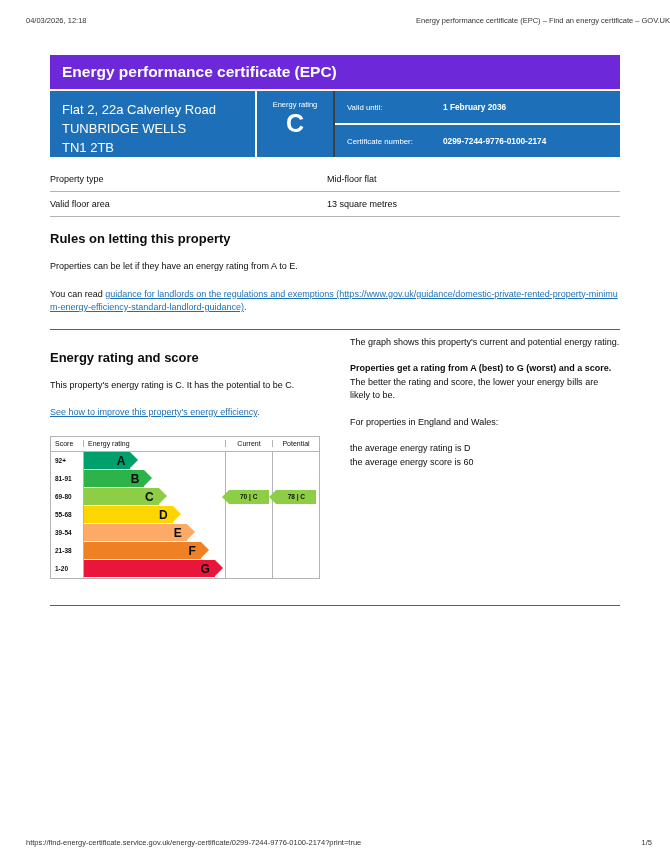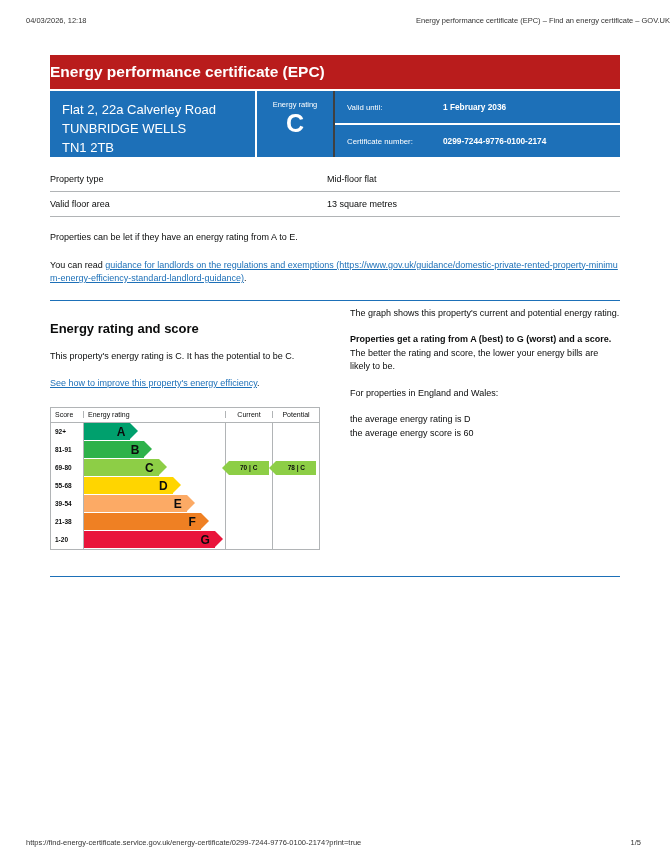--- a/index.html
+++ b/index.html
@@ -29,36 +29,37 @@
   .print-footer {
     position: absolute;
     bottom: 18px;
     left: 0;
     width: 670px;
     font-size: 7.5px;
     color: #333;
     display: flex;
   }
   .print-footer .pf-url { margin-left: 26px; flex: 1; }
-  .print-footer .pf-page { margin-right: 29px; }
+  .print-footer .pf-page { margin-right: 18px; }
 
   
   .page {
     position: absolute;
     top: 55px;
     left: 50px;
     width: 570px;
   }
 
   .epc-banner {
-    background: #b91c1c;
+    background: #6d28d9;
     color: #ffffff;
     height: 34px;
     display: flex;
     align-items: center;
+    padding-left: 12px;
     font-size: 15.5px;
     font-weight: bold;
   }
 
   .epc-strip {
     display: flex;
     width: 100%;
     height: 66px;
     margin-top: 2px;
   }
@@ -249,20 +250,21 @@
         <td class="k">Property type</td>
         <td>Mid-floor flat</td>
       </tr>
       <tr>
         <td class="k">Valid floor area</td>
         <td>13 square metres</td>
       </tr>
     </tbody>
   </table>
 
+  <h2 class="sec">Rules on letting this property</h2>
   <p class="body">Properties can be let if they have an energy rating from A to E.</p>
   <p class="body">
     <span>You can read </span><a class="lnk" href="#">guidance for landlords on the regulations and exemptions (https://www.gov.uk/guidance/domestic-private-rented-property-minimum-energy-efficiency-standard-landlord-guidance)</a><span>.</span>
   </p>
 
   <hr class="rule">
 
   <div class="two-col">
     <div class="col-left">
       <h2 class="sec">Energy rating and score</h2>

